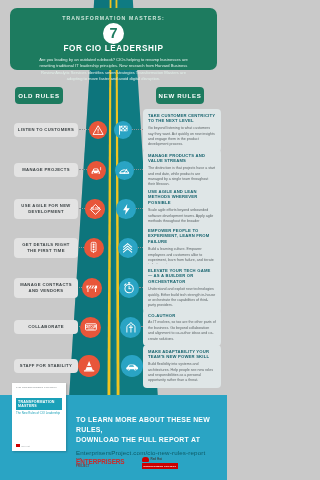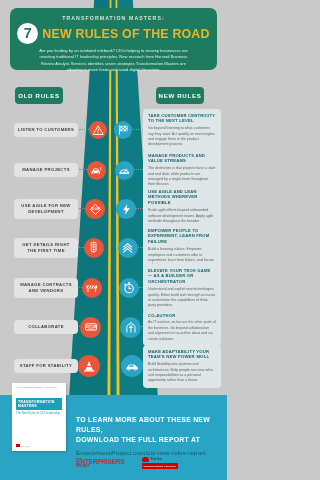--- a/index.html
+++ b/index.html
@@ -124,22 +124,22 @@
   <div id="road-shape"></div>
   <div id="road-shade"></div>
   <div class="lane" id="lane-a"></div>
   <div class="lane" id="lane-b"></div>
 </div>
 
 <div id="header">
   <div id="kicker">TRANSFORMATION MASTERS:</div>
   <div id="title-row">
     <div id="seven">7</div>
-    <div id="title-main">NEW RULES OF THE ROAD</div>
-  </div>
+  </div>
+  <div id="subtitle">FOR CIO LEADERSHIP</div>
   <div id="intro">Are you leading by an outdated rulebook? CIOs helping to revamp businesses are rewriting traditional IT leadership principles. New research from Harvard Business Review Analytic Services identifies seven strategies Transformation Masters are adopting to move faster and avoid digital disruption.</div>
 </div>
 
 <div class="col-head" id="head-old">OLD RULES</div>
 <div class="col-head" id="head-new">NEW RULES</div>
 
 <div id="rows-container">
     <div class="row" style="top: 0px;">
       <div class="dots" style="left: 79px; top: 129px; width: 9.75px;"></div>
       <div class="dots" style="left: 132.25px; top: 129px; width: 10.75px;"></div>

